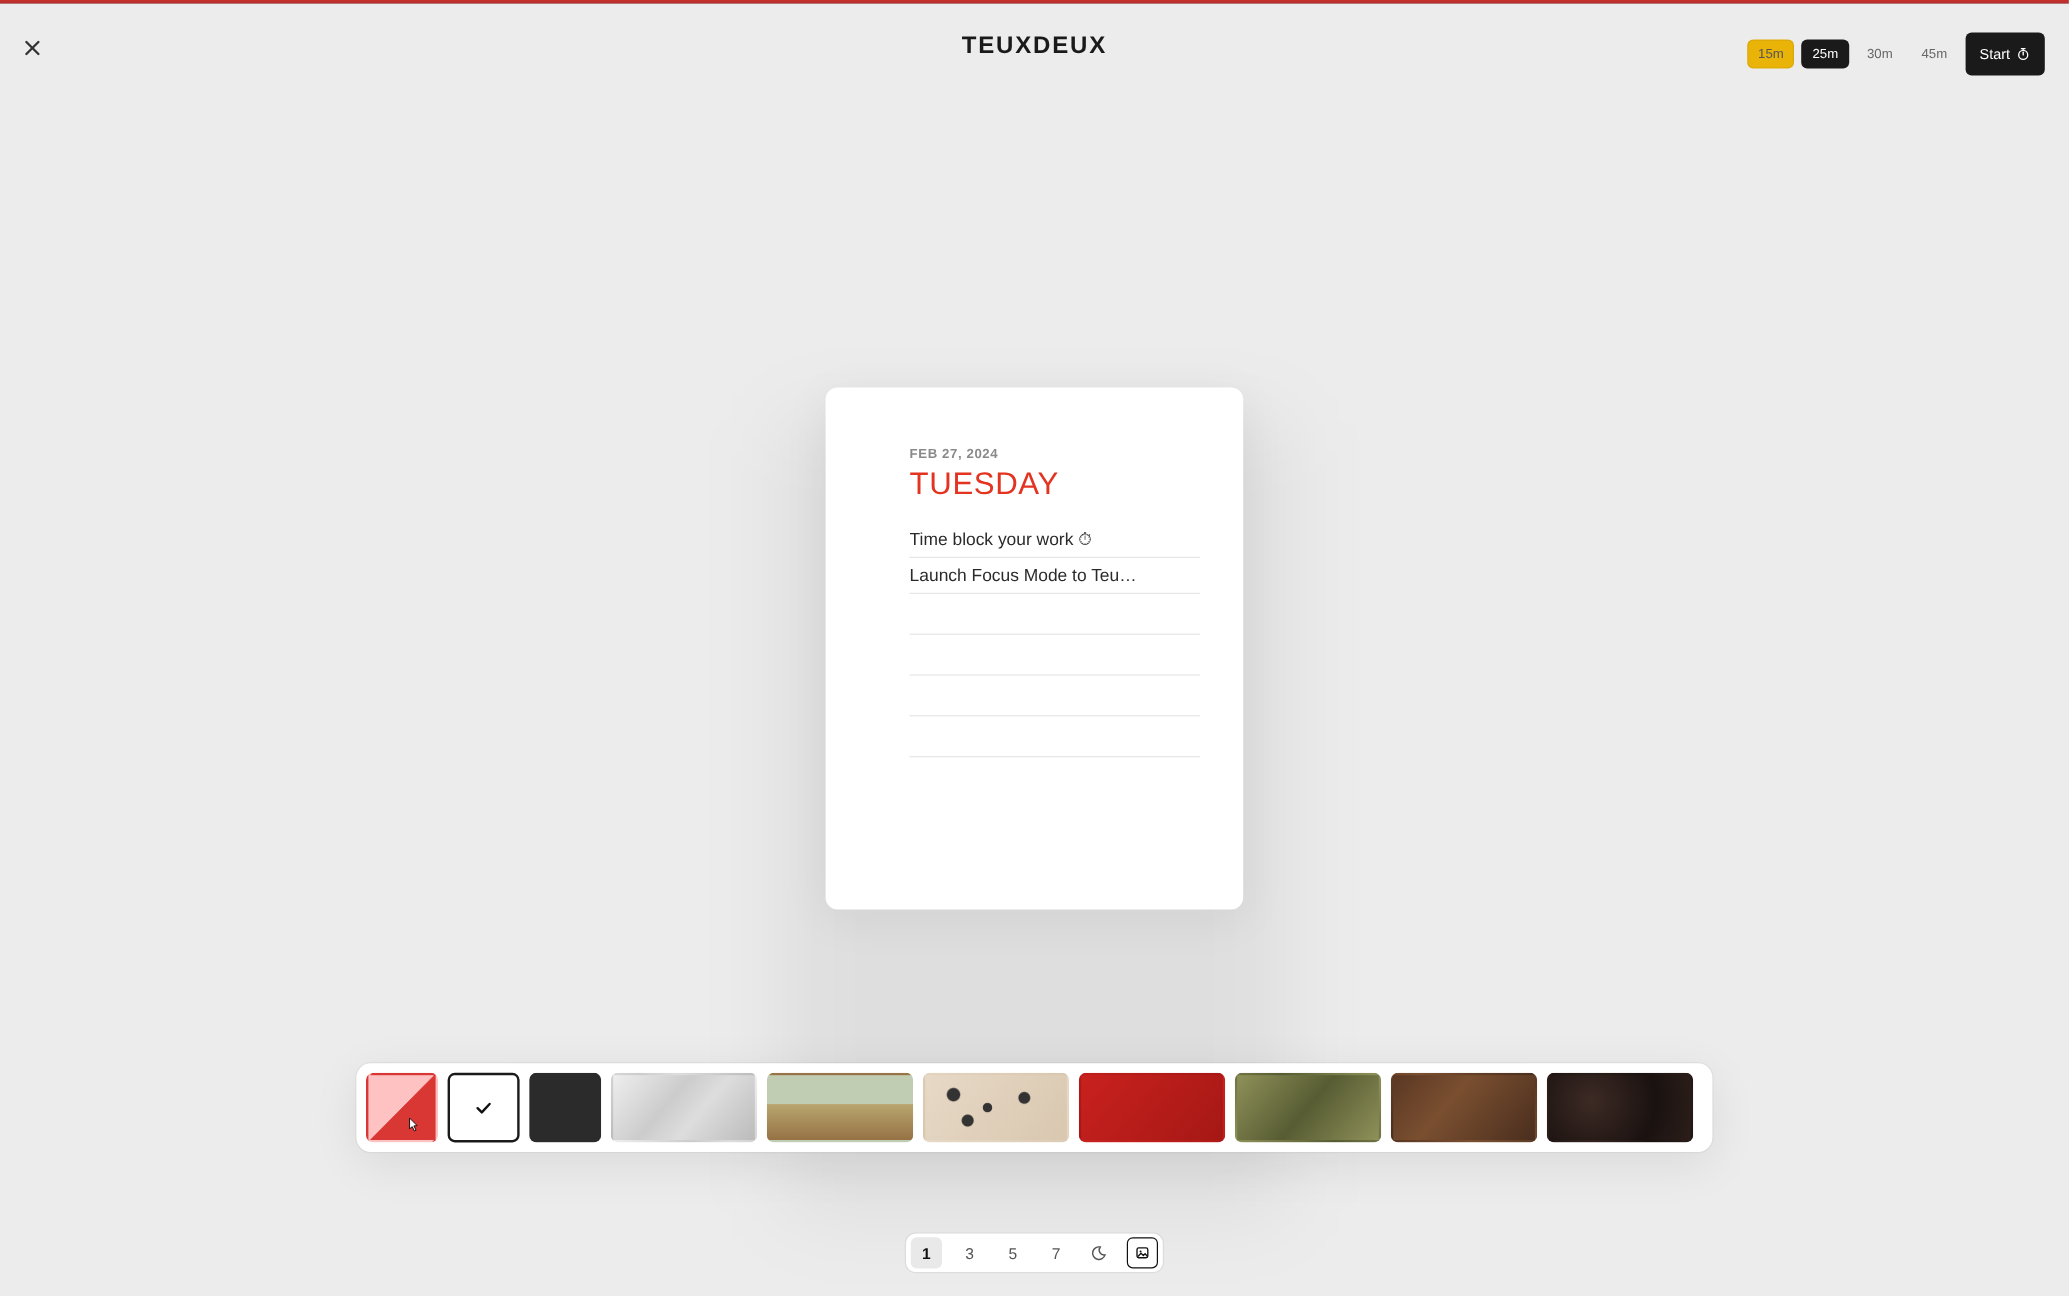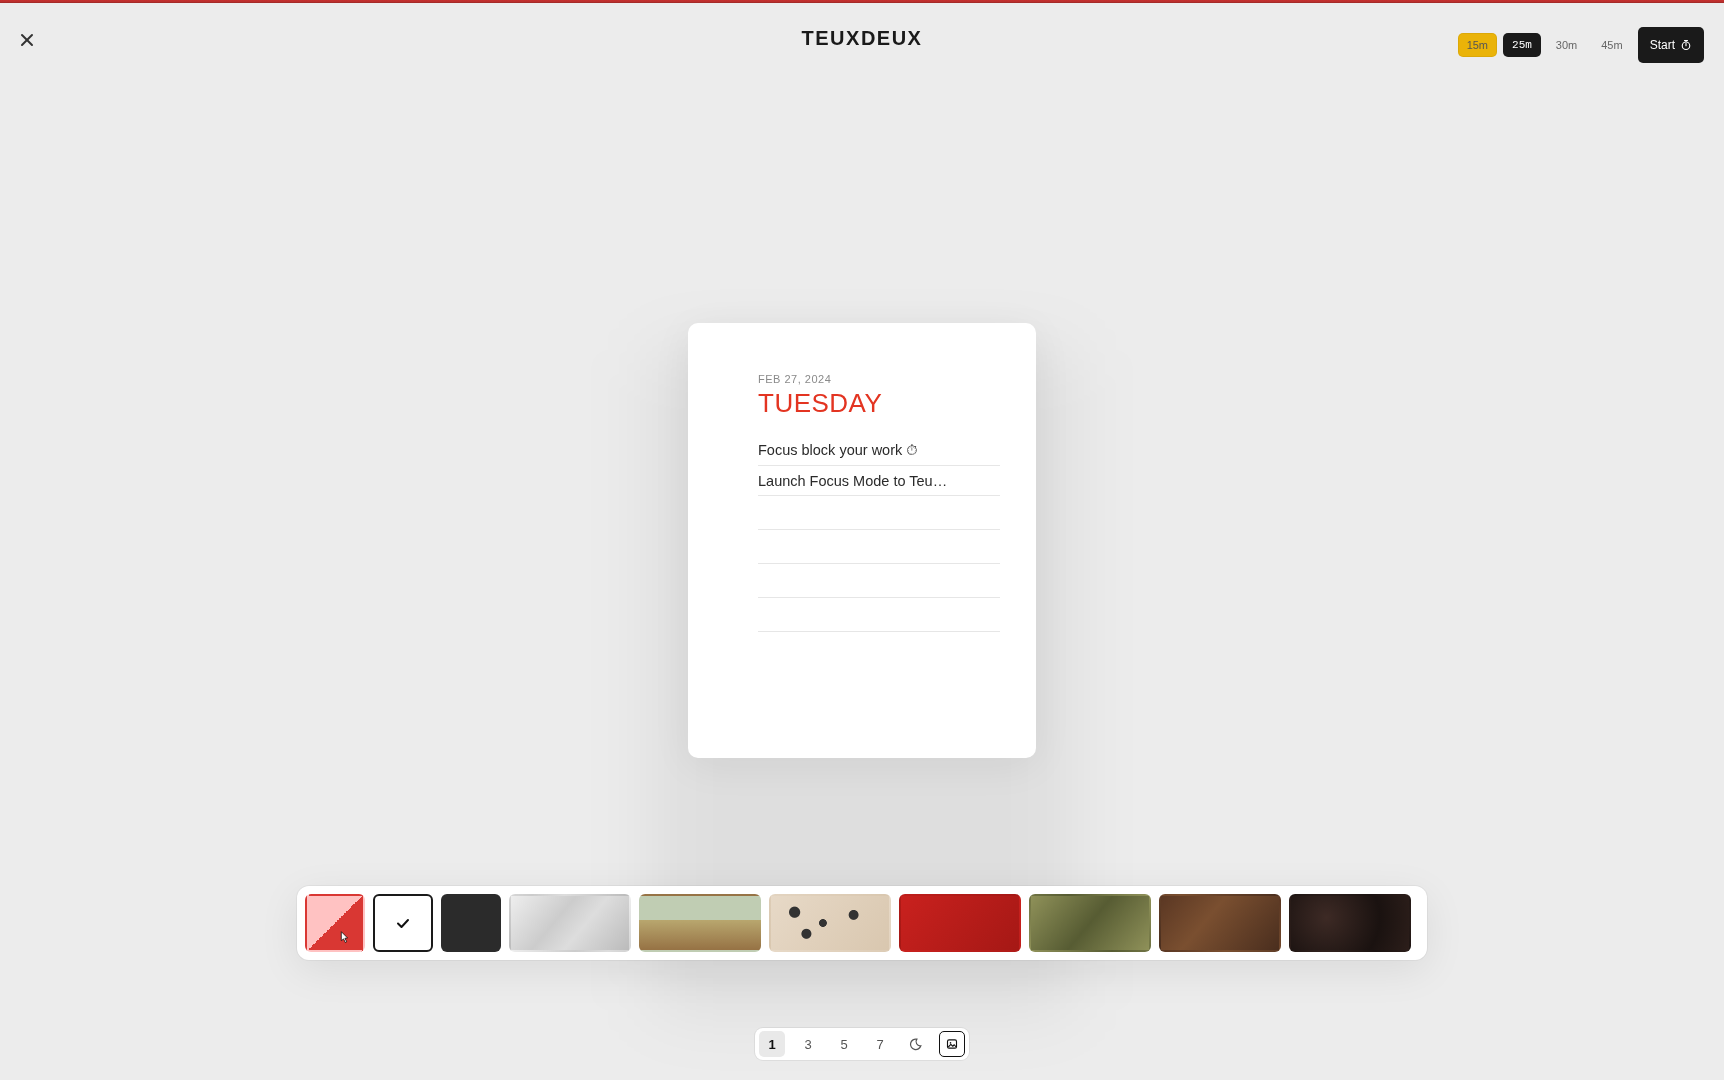--- a/index.html
+++ b/index.html
@@ -42,21 +42,21 @@
   .timer-group {
     position:absolute; right:20px; top:6px;
     display:flex; gap:6px; align-items:center;
   }
   .timer-btn {
     height:24px; padding:0 9px; border-radius:5px;
     border:none; background:transparent;
     font-size:11px; color:#666; cursor:pointer;
   }
   .timer-btn.pill { background:#eab308; color:#555; box-shadow:0 0 0 1px rgba(0,0,0,0.06) inset; }
-  .timer-btn.dark { background:#1a1a1a; color:#fff;font-family:Liberation Mono, monospace; }
+  .timer-btn.dark { background:#1a1a1a; color:#fff; }
   .start-btn {
     height:36px; padding:0 12px; border-radius:5px;
     border:none; background:#1a1a1a; color:#fff;
     font-size:12px; cursor:pointer;
     display:flex; align-items:center; gap:5px;
   }
   .start-btn svg { width:12px; height:12px; }
 
   
   .main {
@@ -77,21 +77,21 @@
     position:relative;
     width: 348px; height: 435px;
     background: var(--card);
     border-radius: 10px;
     box-shadow: 0 8px 40px rgba(0,0,0,0.06);
     pointer-events:auto;
     padding: 50px 36px 20px 70px;
   }
   .date-sub {
     font-size:11px; letter-spacing:0.5px; color:#8a8a8a;
-    font-weight:400; text-transform:uppercase;
+    font-weight:700; text-transform:uppercase;
   }
   .day-title {
     font-size:26px; font-weight:400; letter-spacing:0.5px;
     color: var(--accent);
     margin-top:3px; margin-bottom:16px;
   }
   .tasks {
     display:flex; flex-direction:column;
   }
   .task-row {
@@ -191,21 +191,21 @@
     </button>
   </div>
 </div>
 
 <div class="main">
   <div class="card-shadow"></div>
   <div class="card">
     <div class="date-sub">FEB 27, 2024</div>
     <div class="day-title">TUESDAY</div>
     <div class="tasks">
-      <div class="task-row">Focus block your work ⏱</div>
+      <div class="task-row">Time block your work ⏱</div>
       <div class="task-row">Launch Focus Mode to Teu…</div>
       <div class="task-row empty"></div>
       <div class="task-row empty"></div>
       <div class="task-row empty"></div>
       <div class="task-row empty"></div>
     </div>
   </div>
 </div>
 
 <div class="tray">

